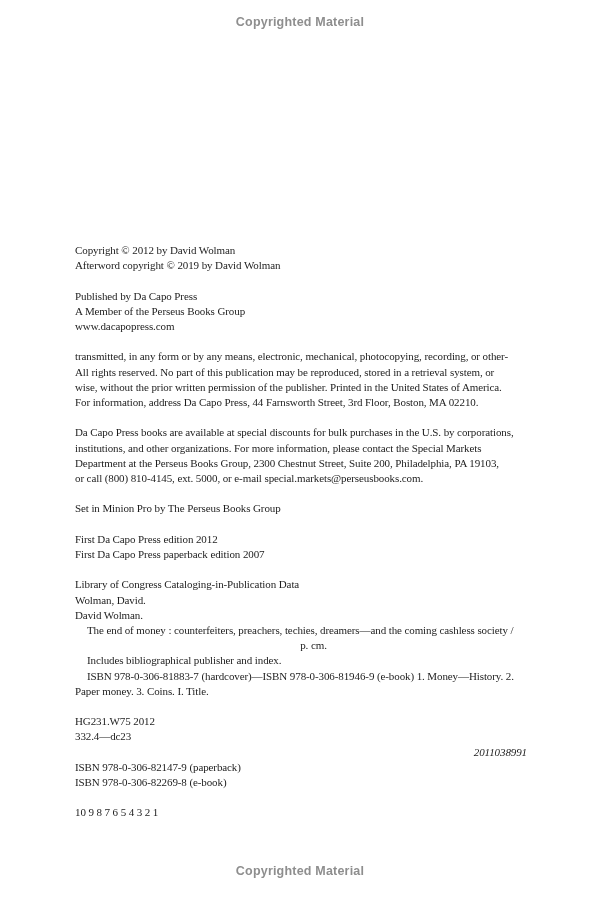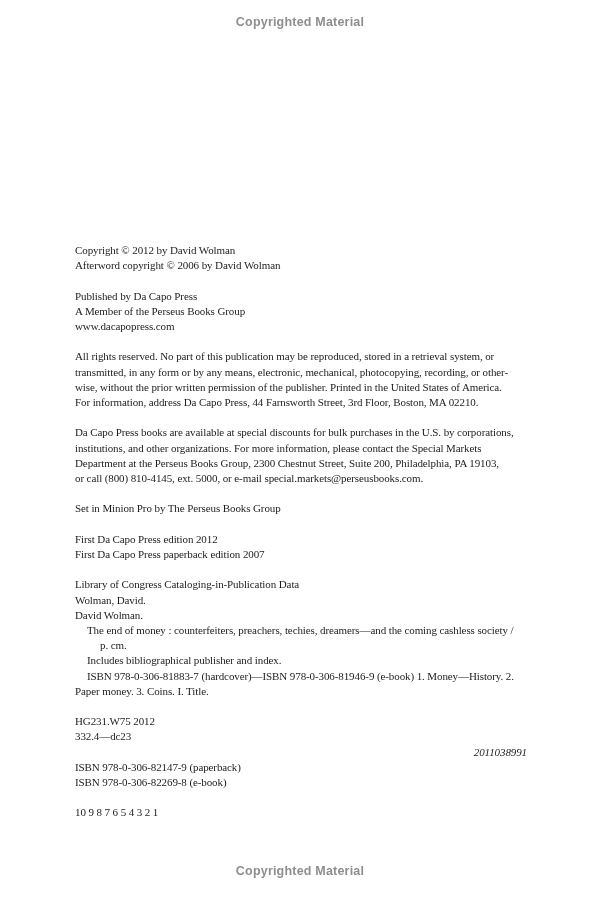--- a/index.html
+++ b/index.html
@@ -35,42 +35,42 @@
     font-family: "Liberation Serif", serif;
     font-size: 11px;
     line-height: 15.2px;
     color: #1d1d1d;
     letter-spacing: -0.1px;
   }
   .para { margin: 0 0 15.2px 0; }
   .para:last-child { margin-bottom: 0; }
   .line { white-space: pre; }
   .line.indent-1 { padding-left: 12px; }
-  .line.indent-2 { padding-left: 25px; }
+  .line.indent-2 { padding-left: 25px; text-align: center; }
   .line.right { text-align: right; white-space: normal; font-style: italic; }
 </style>
 </head>
 <body>
 
 <div class="canvas">
   <div class="banner top">Copyrighted Material</div>
 
   <div class="page-text">
       <div class="para">
         <div class="line">Copyright © 2012 by David Wolman</div>
-        <div class="line">Afterword copyright © 2006 by David Wolman</div>
+        <div class="line">Afterword copyright © 2019 by David Wolman</div>
       </div>
       <div class="para">
         <div class="line">Published by Da Capo Press</div>
         <div class="line">A Member of the Perseus Books Group</div>
         <div class="line">www.dacapopress.com</div>
       </div>
       <div class="para">
+        <div class="line">transmitted, in any form or by any means, electronic, mechanical, photocopying, recording, or other-</div>
         <div class="line">All rights reserved. No part of this publication may be reproduced, stored in a retrieval system, or</div>
-        <div class="line">transmitted, in any form or by any means, electronic, mechanical, photocopying, recording, or other-</div>
         <div class="line">wise, without the prior written permission of the publisher. Printed in the United States of America.</div>
         <div class="line">For information, address Da Capo Press, 44 Farnsworth Street, 3rd Floor, Boston, MA 02210.</div>
       </div>
       <div class="para">
         <div class="line">Da Capo Press books are available at special discounts for bulk purchases in the U.S. by corporations,</div>
         <div class="line">institutions, and other organizations. For more information, please contact the Special Markets</div>
         <div class="line">Department at the Perseus Books Group, 2300 Chestnut Street, Suite 200, Philadelphia, PA 19103,</div>
         <div class="line">or call (800) 810-4145, ext. 5000, or e-mail special.markets@perseusbooks.com.</div>
       </div>
       <div class="para">

